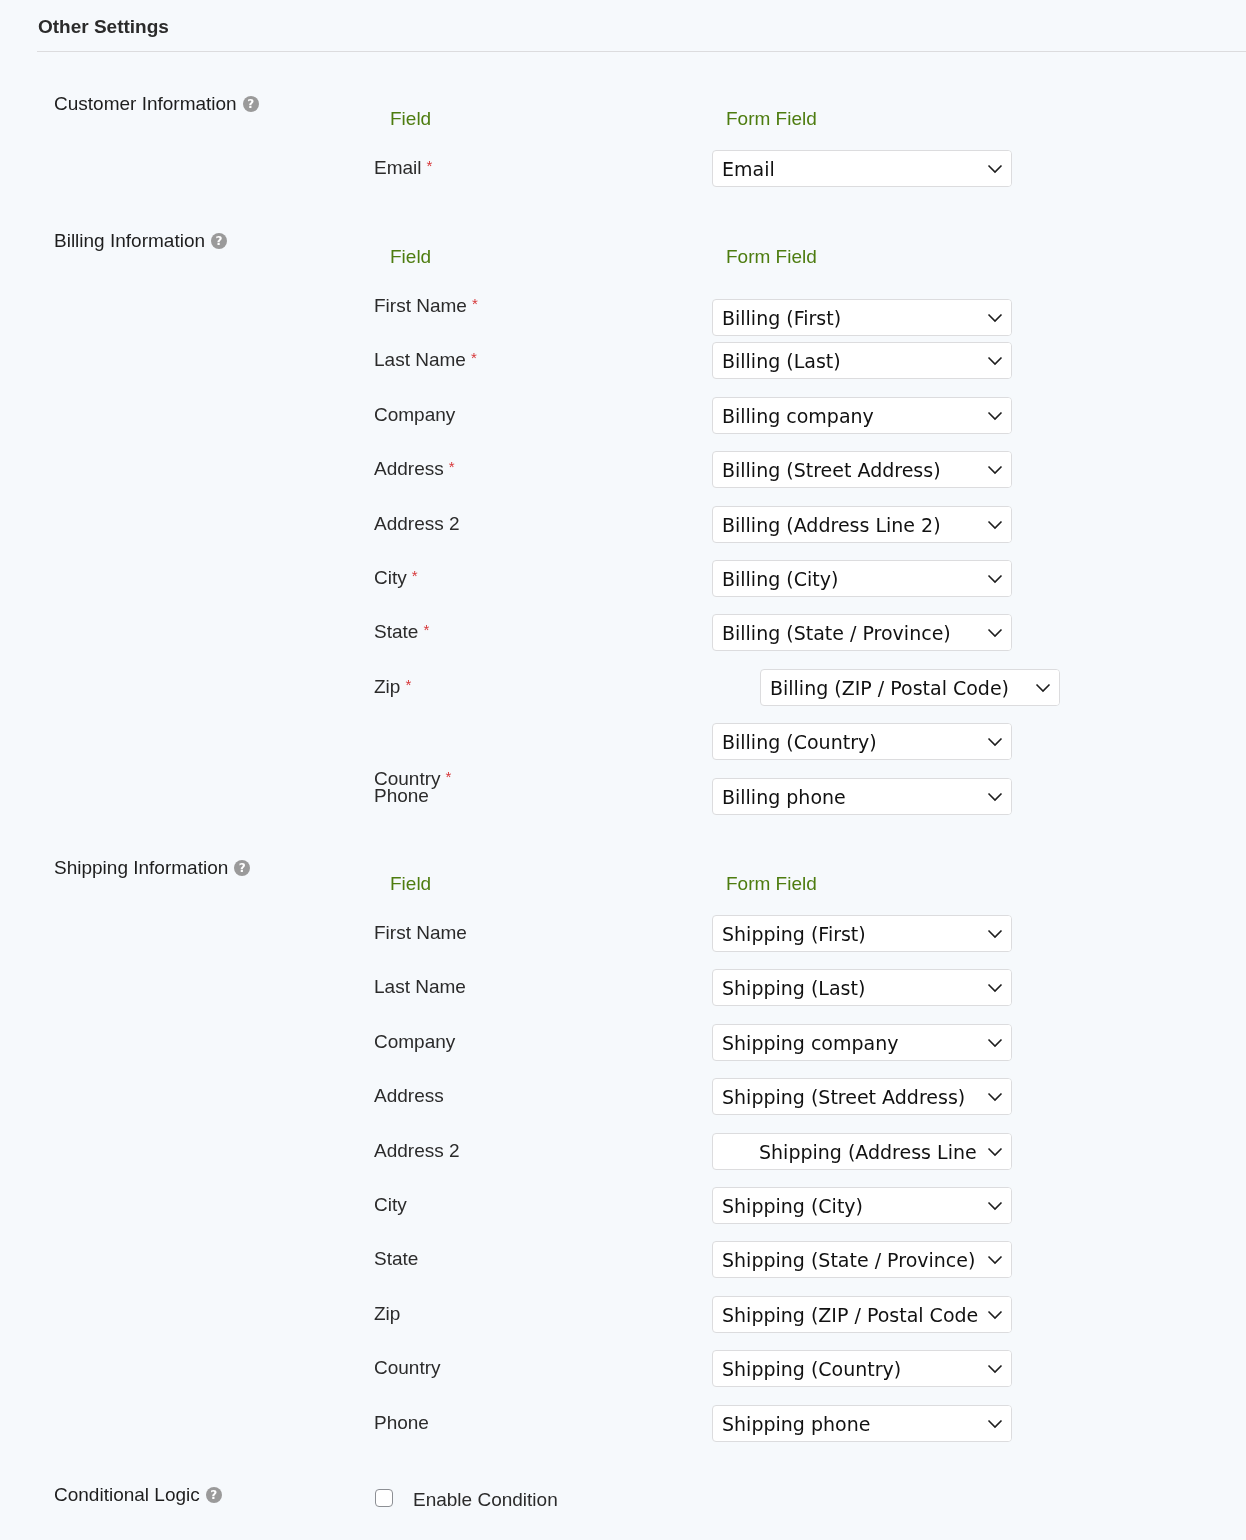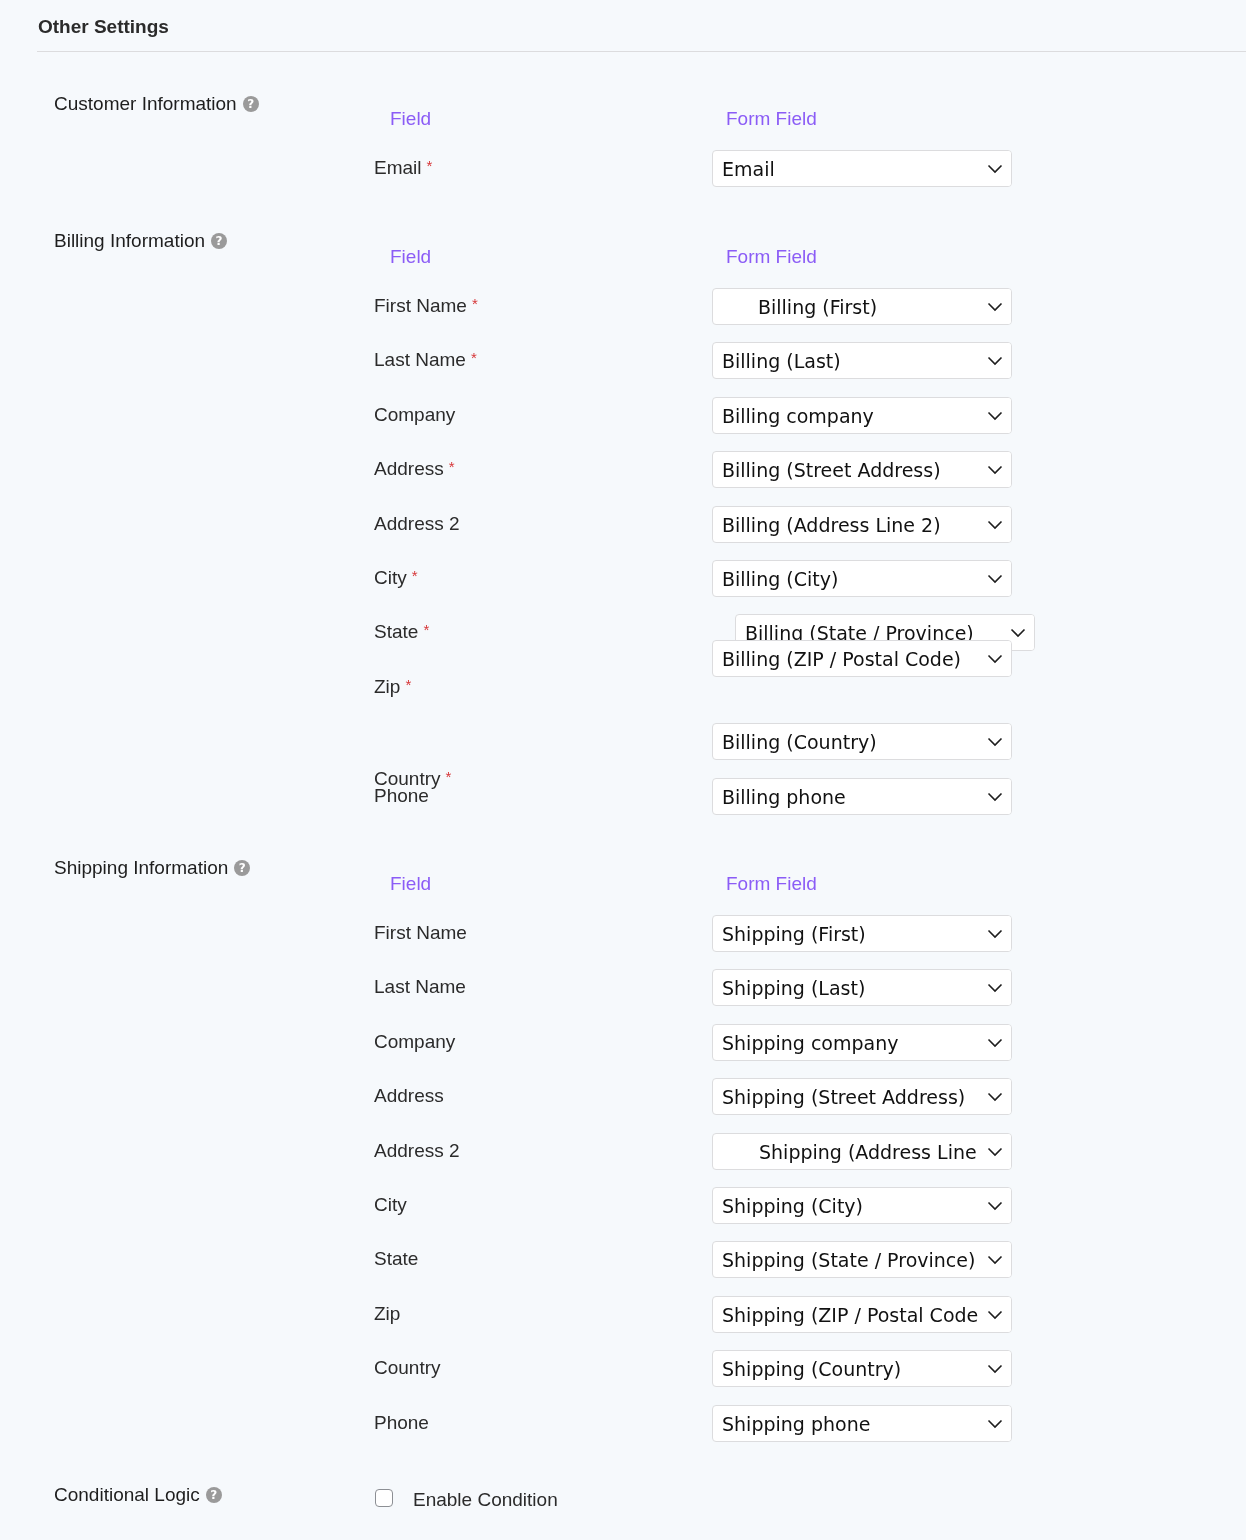--- a/index.html
+++ b/index.html
@@ -23,21 +23,21 @@
     font-size: 19px; color: #1e1e1e;
     display: flex; align-items: center; gap: 6px;
   }
   .help-icon {
     display: inline-flex; align-items: center; justify-content: center;
     width: 16px; height: 16px; border-radius: 50%;
     background: #9a9a9a; color: #fff; font-size: 12px; font-weight: bold;
     font-family: "DejaVu Sans", sans-serif;
   }
   .col-head {
-    position: absolute; font-size: 19px; color: #8b5cf6;
+    position: absolute; font-size: 19px; color: #4d7c0f;
   }
   .field-label {
     position: absolute; left: 374px; font-size: 19px; color: #2b2b2b;
   }
   .req { color: #d63638; font-size: 15px; margin-left: 5px; vertical-align: top; }
   .select {
     position: absolute; left: 712px; width: 300px; height: 37px;
     background: #fff; border: 1px solid #dcdcde; border-radius: 4px;
     box-sizing: border-box; display: flex; align-items: center;
     overflow: hidden;
@@ -84,21 +84,21 @@
       </div>
     <div class="section-label" style="top:230px;">
       <span>Billing Information</span>
       <span class="help-icon">?</span>
     </div>
     <div class="col-head" style="left:390px;top:246px;">Field</div>
     <div class="col-head" style="left:726px;top:246px;">Form Field</div>
     <div class="field-label" style="top:295px;">
         <span>First Name</span><span class="req">*</span>
       </div>
-    <div class="select" style="top:288px;padding-left:36px;">
+    <div class="select" style="top:299px;">
         <span class="select-value">Billing (First)</span>
         <span class="chevron">
         <svg width="16" height="10" viewBox="0 0 16 10">
           <path d="M1.5 1.5 L8 8 L14.5 1.5" fill="none" stroke="#1e1e1e" stroke-width="1.6"></path>
         </svg>
       </span>
       </div>
     <div class="field-label" style="top:349px;">
         <span>Last Name</span><span class="req">*</span>
       </div>
@@ -150,32 +150,32 @@
         <span class="select-value">Billing (City)</span>
         <span class="chevron">
         <svg width="16" height="10" viewBox="0 0 16 10">
           <path d="M1.5 1.5 L8 8 L14.5 1.5" fill="none" stroke="#1e1e1e" stroke-width="1.6"></path>
         </svg>
       </span>
       </div>
     <div class="field-label" style="top:621px;">
         <span>State</span><span class="req">*</span>
       </div>
-    <div class="select" style="top:614px;margin-left:23px;">
+    <div class="select" style="top:614px;">
         <span class="select-value">Billing (State / Province)</span>
         <span class="chevron">
         <svg width="16" height="10" viewBox="0 0 16 10">
           <path d="M1.5 1.5 L8 8 L14.5 1.5" fill="none" stroke="#1e1e1e" stroke-width="1.6"></path>
         </svg>
       </span>
       </div>
     <div class="field-label" style="top:676px;">
         <span>Zip</span><span class="req">*</span>
       </div>
-    <div class="select" style="top:640px;">
+    <div class="select" style="top:669px;margin-left:48px;">
         <span class="select-value">Billing (ZIP / Postal Code)</span>
         <span class="chevron">
         <svg width="16" height="10" viewBox="0 0 16 10">
           <path d="M1.5 1.5 L8 8 L14.5 1.5" fill="none" stroke="#1e1e1e" stroke-width="1.6"></path>
         </svg>
       </span>
       </div>
     <div class="field-label" style="top:768px;">
         <span>Country</span><span class="req">*</span>
       </div>

